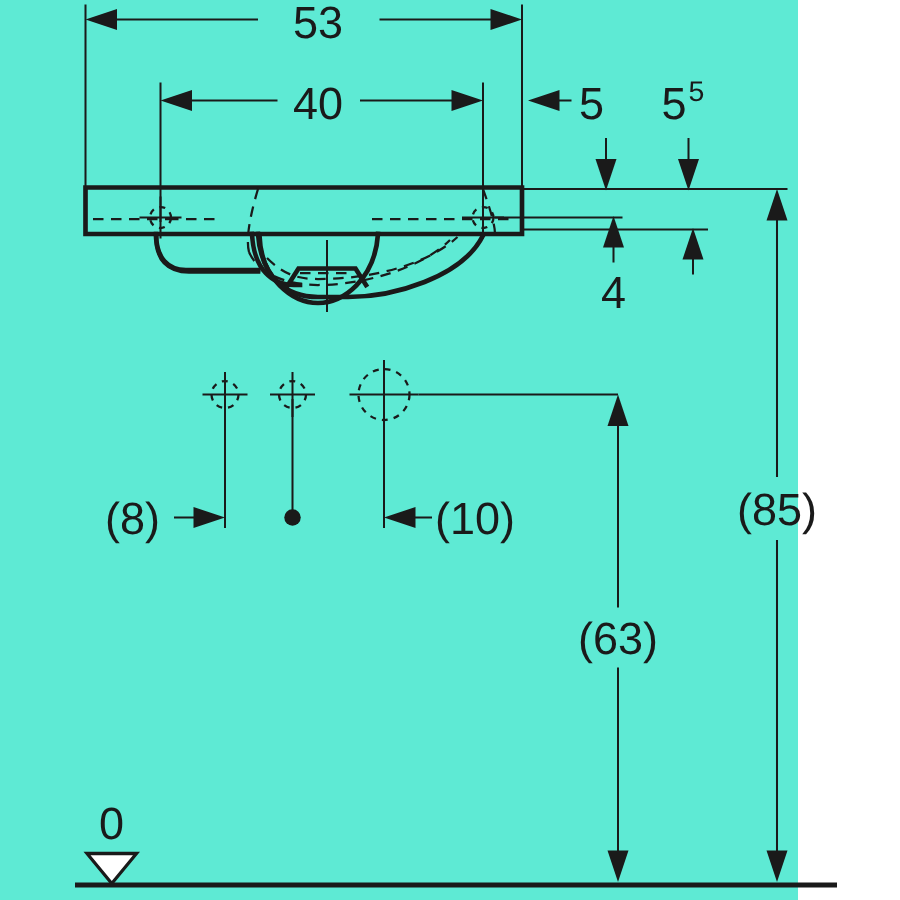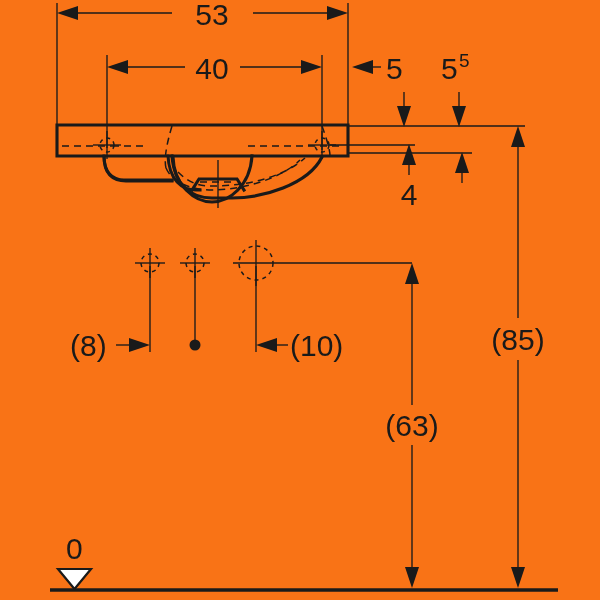--- a/index.html
+++ b/index.html
@@ -8,23 +8,23 @@
     background: #ffffff;
   }
   body {
     width: 600px;
     height: 600px;
     font-family: "Liberation Sans", sans-serif;
     overflow: hidden;
   }
   #drawing-root {
     position: relative;
-    width: 600px;
+    width: 532px;
     height: 600px;
-    background: #f97316;
+    background: #5eead4;
   }
   svg.tech-drawing {
     display: block;
     width: 600px;
     height: 600px;
   }
   .dim-text {
     font-family: "Liberation Sans", sans-serif;
     font-size: 30px;
     fill: #1a1a1a;

